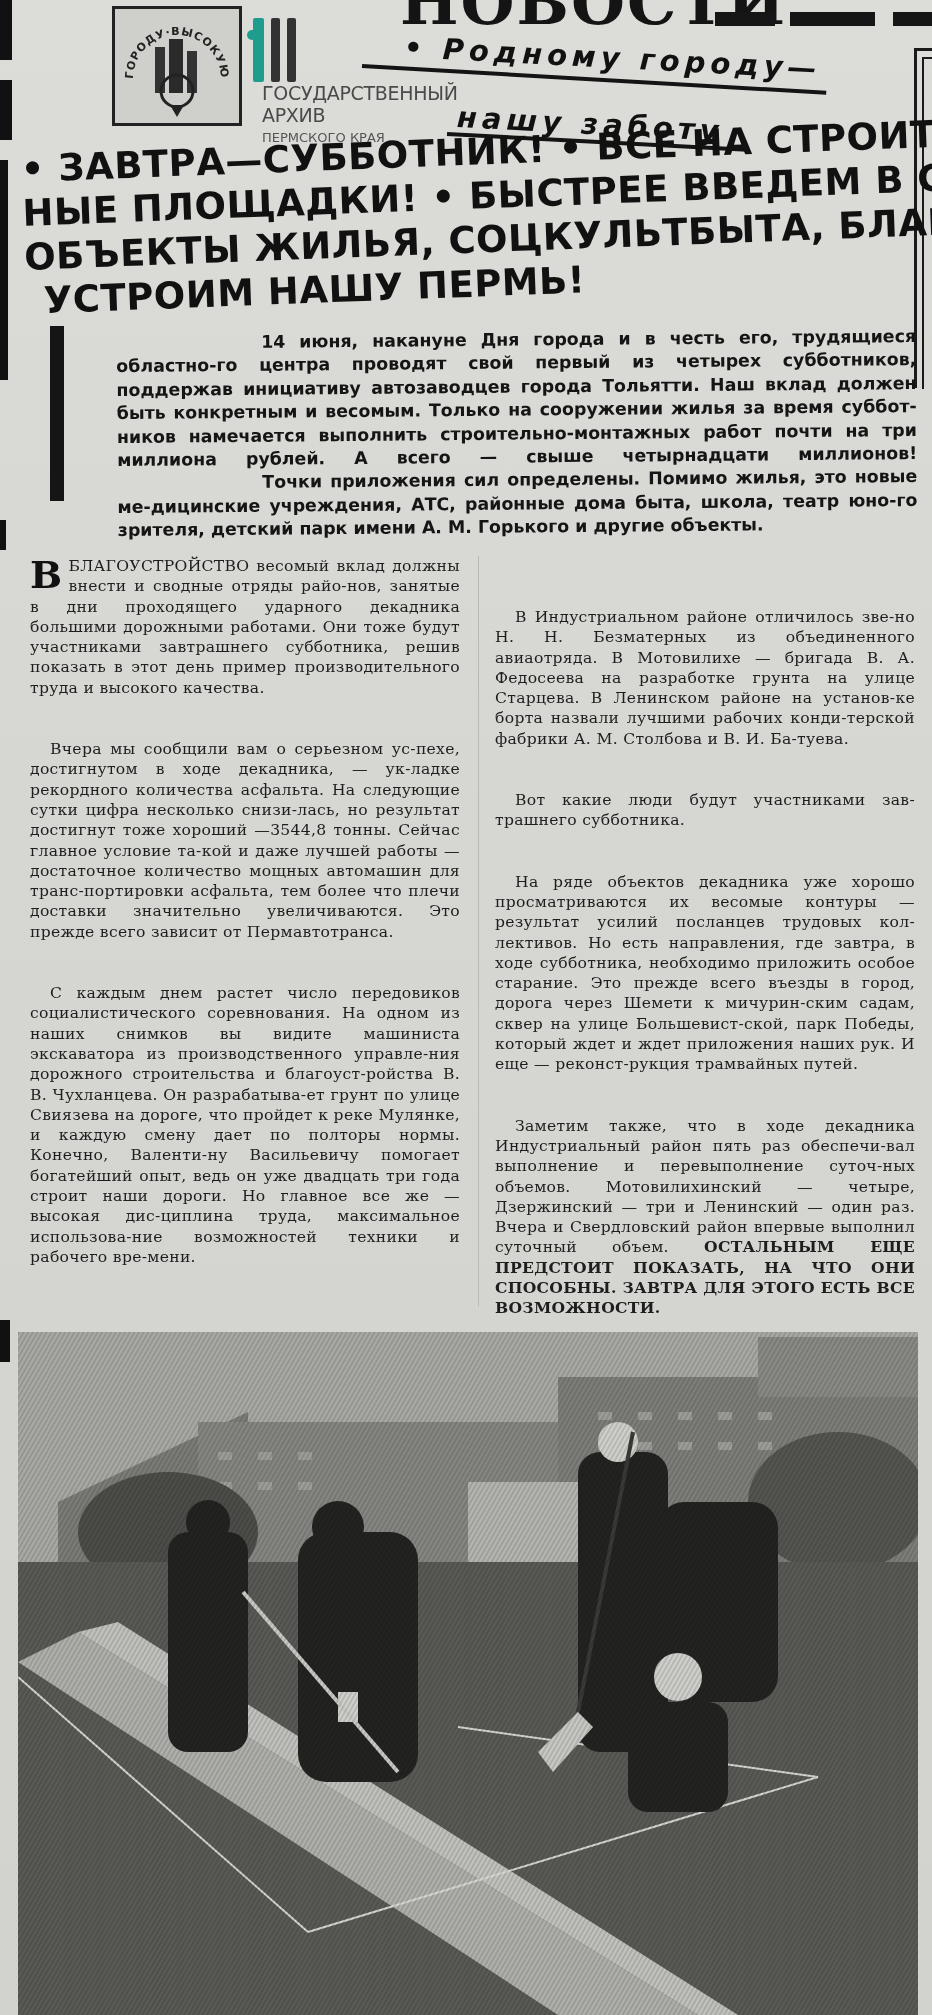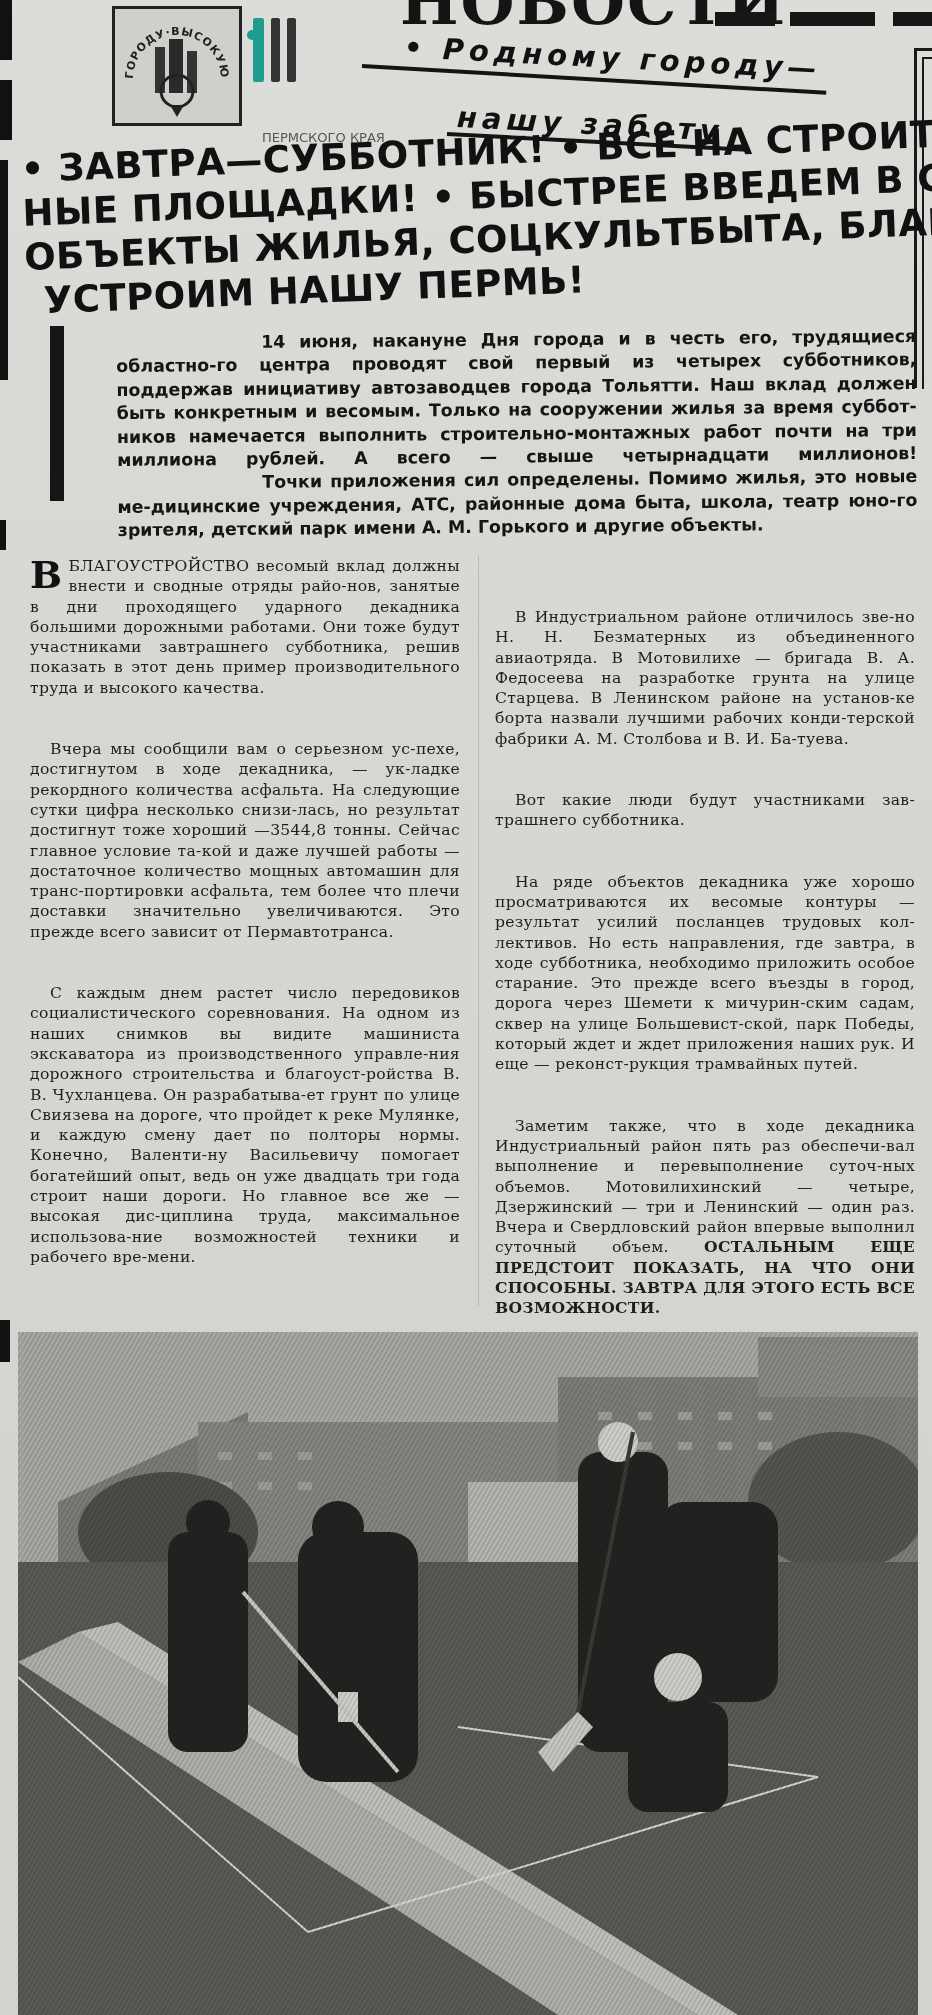--- a/index.html
+++ b/index.html
@@ -142,20 +142,24 @@
     </svg>
   </div>
 
   <div class="archive-logo">
     <div class="archive-bars">
       <div class="bar" style="left:8px;background:#1e9c8e;width:11px"></div>
       <div class="bar" style="left:2px;top:12px;height:10px;width:10px;background:#1e9c8e;border-radius:50%"></div>
       <div class="bar" style="left:26px;background:#333"></div>
       <div class="bar" style="left:42px;background:#333"></div>
     </div>
+  </div>
+  <div class="archive-name">
+    <div>ГОСУДАРСТВЕННЫЙ</div>
+    <div>АРХИВ</div>
   </div>
   <div class="archive-sub">ПЕРМСКОГО КРАЯ</div>
 
   <div class="slogan" style="left:405px;top:30px;transform:rotate(3deg);transform-origin:left top">• Родному городу—</div>
   <div class="slogan-rule" style="left:362px;top:64px;width:465px;transform:rotate(3.3deg)"></div>
   <div class="slogan" style="left:458px;top:100px;transform:rotate(3deg);transform-origin:left top">нашу заботу</div>
   <div class="slogan-rule" style="left:447px;top:132px;width:300px;transform:rotate(3deg)"></div>
 
   <div class="headline">
     <span class="line">• ЗАВТРА—СУББОТНИК! • ВСЕ НА СТРОИТЕЛЬ-</span>

